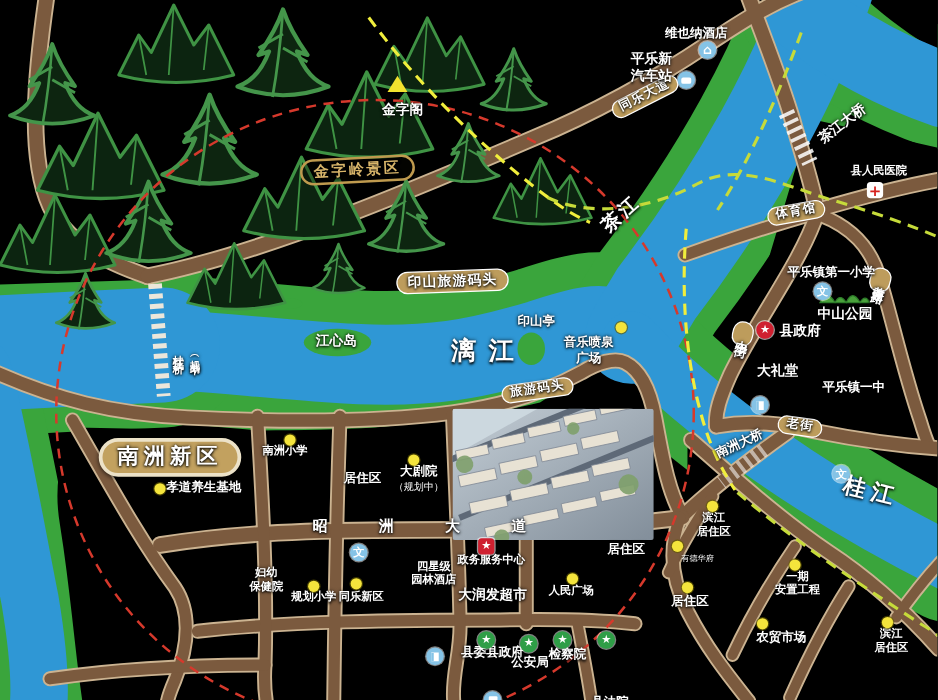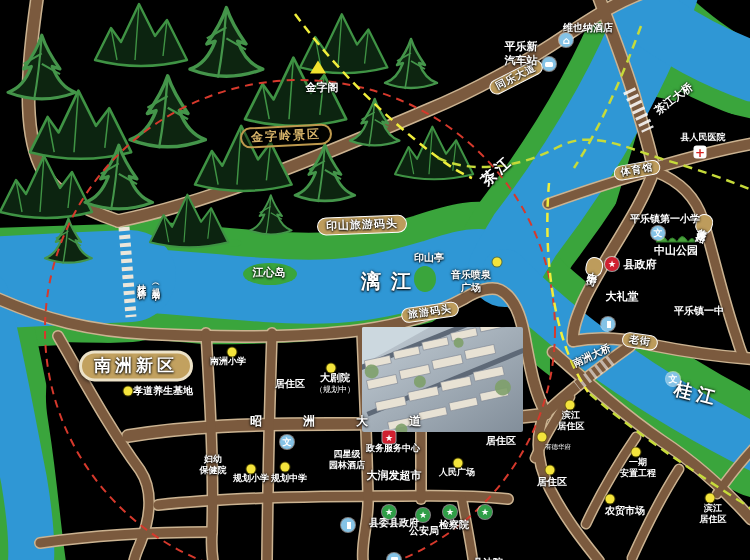--- a/index.html
+++ b/index.html
@@ -287,21 +287,21 @@
       </div>
       <div class="lbl river gui" style="left: 697px; top: 394px; transform: translate(-50%, -50%) rotate(14deg);">
         <div>桂江</div>
       </div>
       <div class="lbl river" style="left: 497px; top: 171px; transform: translate(-50%, -50%) rotate(-42deg);">
         <div>茶江</div>
       </div>
       <div class="lbl md" style="left: 322px; top: 88px; transform: translate(-50%, -50%);">
         <div>金字阁</div>
       </div>
-      <div class="lbl " style="left: 557px; top: 28px; transform: translate(-50%, -50%); margin-left: 31px;">
+      <div class="lbl " style="left: 557px; top: 28px; transform: translate(-50%, -50%);">
         <div>维也纳酒店</div>
       </div>
       <div class="lbl md" style="left: 521px; top: 54px; transform: translate(-50%, -50%);">
         <div>平乐新</div>
         <div>汽车站</div>
       </div>
       <div class="lbl sm" style="left: 703px; top: 138px; transform: translate(-50%, -50%);">
         <div>县人民医院</div>
       </div>
       <div class="lbl " style="left: 659px; top: 219px; transform: translate(-50%, -50%); padding-left: 12px;">
@@ -309,21 +309,21 @@
       </div>
       <div class="lbl md" style="left: 676px; top: 251px; transform: translate(-50%, -50%);">
         <div>中山公园</div>
       </div>
       <div class="lbl md" style="left: 640px; top: 265px; transform: translate(-50%, -50%);">
         <div>县政府</div>
       </div>
       <div class="lbl md" style="left: 622px; top: 297px; transform: translate(-50%, -50%);">
         <div>大礼堂</div>
       </div>
-      <div class="lbl " style="left: 683px; top: 311px; transform: translate(-50%, -50%); margin-left: 16px;">
+      <div class="lbl " style="left: 683px; top: 311px; transform: translate(-50%, -50%);">
         <div>平乐镇一中</div>
       </div>
       <div class="lbl " style="left: 429px; top: 258px; transform: translate(-50%, -50%);">
         <div>印山亭</div>
       </div>
       <div class="lbl " style="left: 471px; top: 281px; transform: translate(-50%, -50%);">
         <div>音乐喷泉</div>
         <div>广场</div>
       </div>
       <div class="lbl md" style="left: 269px; top: 273px; transform: translate(-50%, -50%);">
@@ -343,21 +343,21 @@
         <div>（规划中）</div>
       </div>
       <div class="lbl sm" style="left: 213px; top: 465px; transform: translate(-50%, -50%);">
         <div>妇幼</div>
         <div>保健院</div>
       </div>
       <div class="lbl sm" style="left: 251px; top: 479px; transform: translate(-50%, -50%);">
         <div>规划小学</div>
       </div>
       <div class="lbl sm" style="left: 289px; top: 479px; transform: translate(-50%, -50%);">
-        <div>规划中学</div>
+        <div>同乐新区</div>
       </div>
       <div class="lbl sm" style="left: 347px; top: 460px; transform: translate(-50%, -50%);">
         <div>四星级</div>
         <div>园林酒店</div>
       </div>
       <div class="lbl sm" style="left: 393px; top: 449px; transform: translate(-50%, -50%);">
         <div>政务服务中心</div>
       </div>
       <div class="lbl md" style="left: 394px; top: 476px; transform: translate(-50%, -50%);">
         <div>大润发超市</div>

